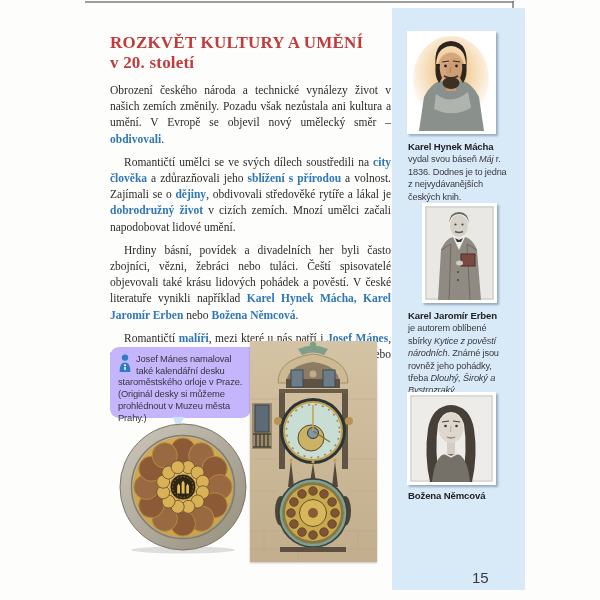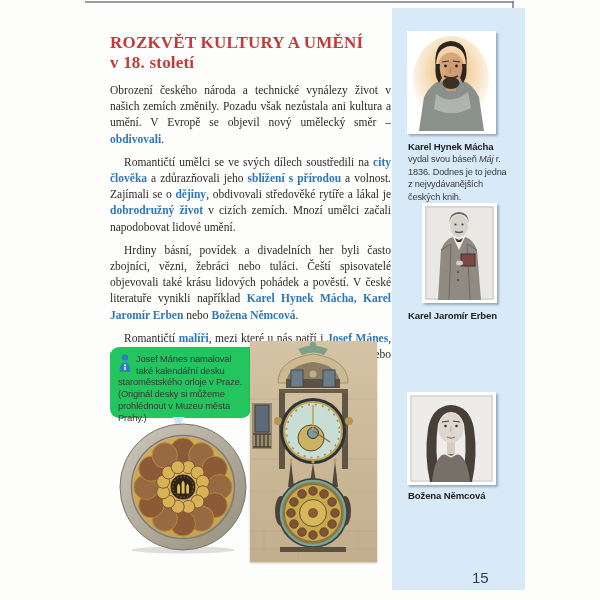--- a/index.html
+++ b/index.html
@@ -15,21 +15,21 @@
          font-size:17px;line-height:20px;letter-spacing:.2px;margin:0 0 9px 0;}
   .title span{display:block;}
   .body-text p{font-family:"Liberation Serif",serif;font-size:11.5px;line-height:16.2px;
          color:#2e2a28;text-align:justify;margin:0 0 7px 0;}
   .body-text p.indent{text-indent:14px;}
   .term{color:#3077b8;font-weight:bold;}
   .it{font-style:italic;margin-top:21px;}
 
   
   .bubble{position:absolute;left:110px;top:347px;width:141px;height:71px;box-sizing:border-box;
-         background:#22c55e;border-radius:9px;border-top-right-radius:0;
+         background:#c4b5fd;border-radius:9px;border-top-right-radius:0;
          padding:6px 7px 4px 8px;font-size:9.4px;line-height:11.7px;letter-spacing:-.15px;color:#37373b;}
   .bubble::before{content:"";position:absolute;right:-12px;top:0;width:0;height:0;
          border-left:12px solid #cfe4f6;border-bottom:11px solid transparent;}
   .bubble::after{content:"";position:absolute;left:64px;bottom:-11px;width:0;height:0;
          border-top:12px solid #cfe4f6;border-right:10px solid transparent;border-left:2px solid transparent;
          transform:skewX(12deg);}
   .bubble .picon{float:left;width:14px;height:18px;margin:1px 4px 2px 0;}
 
   
   .plate{position:absolute;left:117px;top:423px;width:133px;height:133px;}
@@ -52,21 +52,21 @@
 </head>
 <body>
 
 <div class="stage">
   <div class="top-edge"></div>
   <div class="top-tick"></div>
 
   <div class="main">
     <h1 class="title">
       <span>ROZKVĚT KULTURY A UMĚNÍ</span>
-      <span>v 18. století</span>
+      <span>v 20. století</span>
     </h1>
     <div class="body-text">
       <p><span>Obrození českého národa a technické vynálezy život v našich zemích změnily. Pozadu však nezůstala ani kultura a umění. V Evropě se objevil nový umělecký směr – </span><span class="term">obdivovali</span><span>.</span></p>
       <p class="indent"><span>Romantičtí umělci se ve svých dílech soustředili na </span><span class="term">city člověka</span><span> a zdůrazňovali jeho </span><span class="term">sblížení s přírodou</span><span> a volnost. Zajímali se o </span><span class="term">dějiny</span><span>, obdivovali středověké rytíře a lákal je </span><span class="term">dobrodružný život</span><span> v cizích zemích. Mnozí umělci začali napodobovat lidové umění.</span></p>
       <p class="indent"><span>Hrdiny básní, povídek a divadelních her byli často zbojníci, vězni, žebráci nebo tuláci. Čeští spisovatelé objevovali také krásu lidových pohádek a pověstí. V české literatuře vynikli například </span><span class="term">Karel Hynek Mácha, Karel Jaromír Erben</span><span> nebo </span><span class="term">Božena Němcová</span><span>.</span></p>
       <p class="indent"><span>Romantičtí </span><span class="term">malíři</span><span>, mezi které u nás patří i </span><span class="term">Josef Mánes</span><span>, si vybírali náměty zejména z krásy domácí přírody nebo třeba ze středověkých bitev.</span></p>
     </div>
   </div>
 
   <div class="bubble">
@@ -271,20 +271,21 @@
         <path d="M30,32 L34,34 L38,32 L36,36 L32,36 Z" fill="#3a3733"></path>
         <path d="M16,44 L26,38 L24,94 M52,44 L42,38 L45,94" stroke="#6e6a61" stroke-width="1" fill="none"></path>
         <rect x="36" y="48" width="14" height="12" fill="#7a4a42" stroke="#4a2e28" stroke-width="1"></rect>
         <ellipse cx="34.5" cy="57" rx="3.5" ry="2.5" fill="#cfccc4"></ellipse>
         <circle cx="33" cy="66" r="1" fill="#4a463f"></circle>
         <circle cx="33" cy="74" r="1" fill="#4a463f"></circle>
       </svg>
     </div>
     <div class="cap cap2">
       <span class="nm">Karel Jaromír Erben</span>
+      <span><span>je autorem oblíbené sbírky </span><span class="it">Kytice z pověstí národních</span><span>. Známé jsou rovněž jeho pohádky, třeba </span><span class="it">Dlouhý, Široký a Bystrozraký</span><span>.</span></span>
     </div>
 
     <div class="frame f3">
       <svg width="83" height="87" viewBox="0 0 83 87">
         <rect width="83" height="87" fill="#edece9"></rect>
         <rect x="1" y="1" width="81" height="85" fill="none" stroke="#ccc9c2" stroke-width="1"></rect>
         <path d="M20,87 Q14,60 18,34 Q22,11 41,10 Q60,11 64,34 Q68,60 62,87 L52,87 Q58,55 54,29 Q50,17 41,17 Q32,17 28,29 Q24,55 30,87 Z" fill="#474039"></path>
         <path d="M22,87 Q24,66 32,60 L41,58 L50,60 Q58,66 60,87 Z" fill="#757068"></path>
         <rect x="37" y="46" width="8" height="13" fill="#d3cdc3"></rect>
         <ellipse cx="41" cy="33" rx="12.5" ry="15" fill="#ddd7cd"></ellipse>

